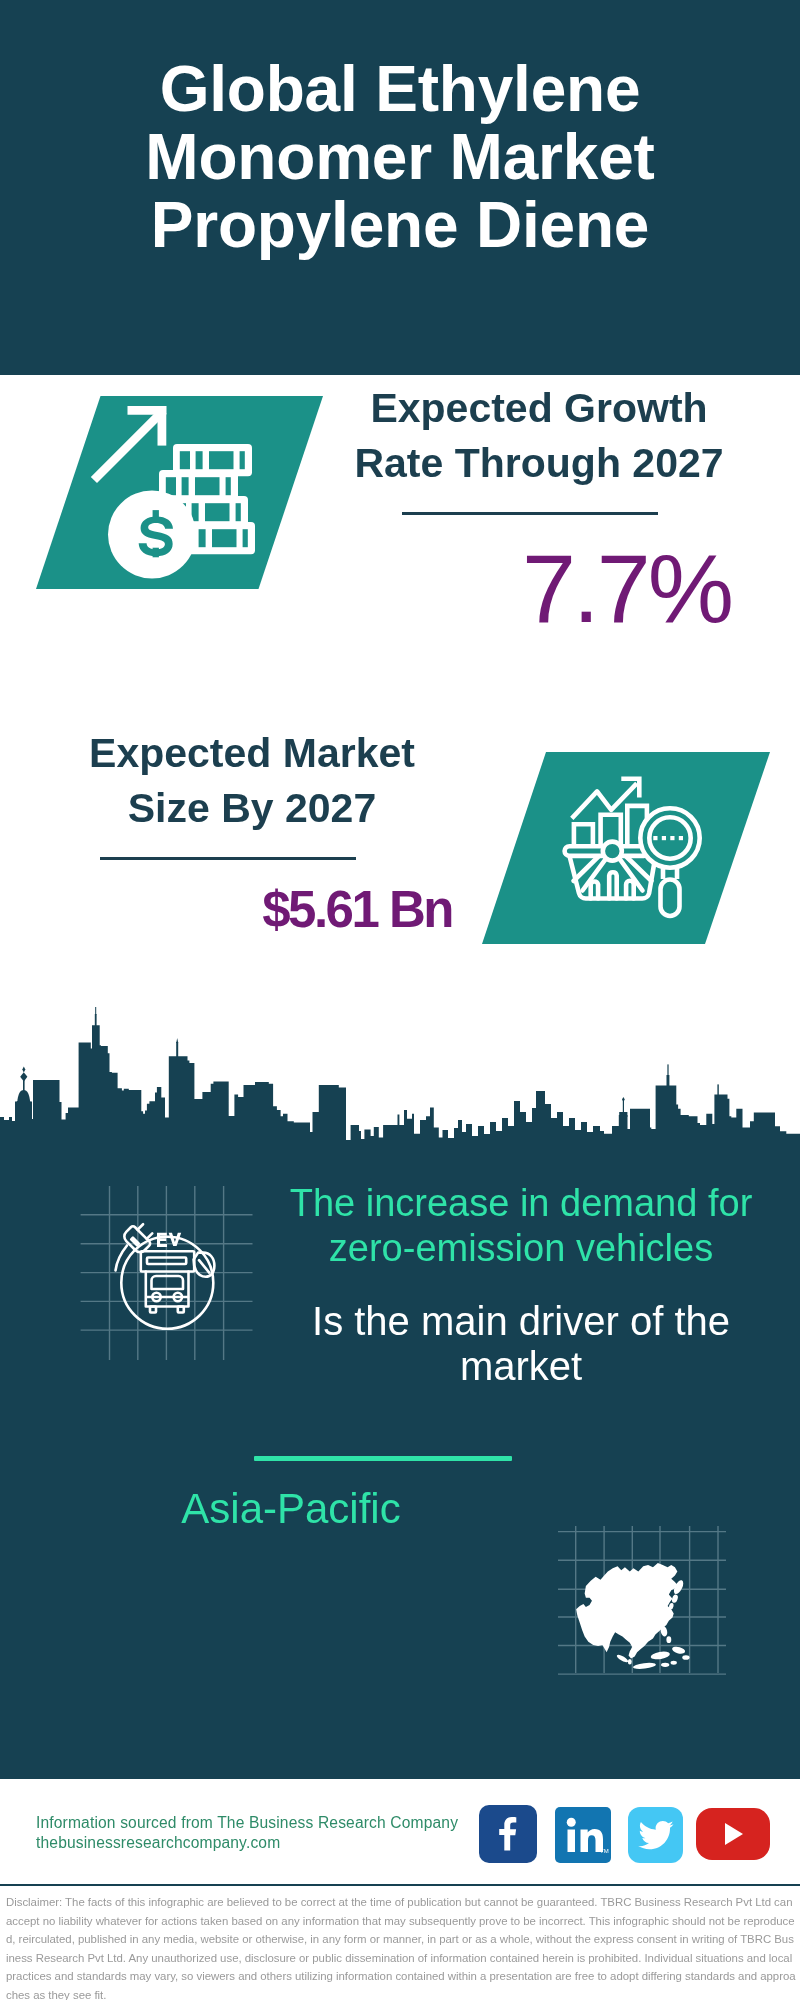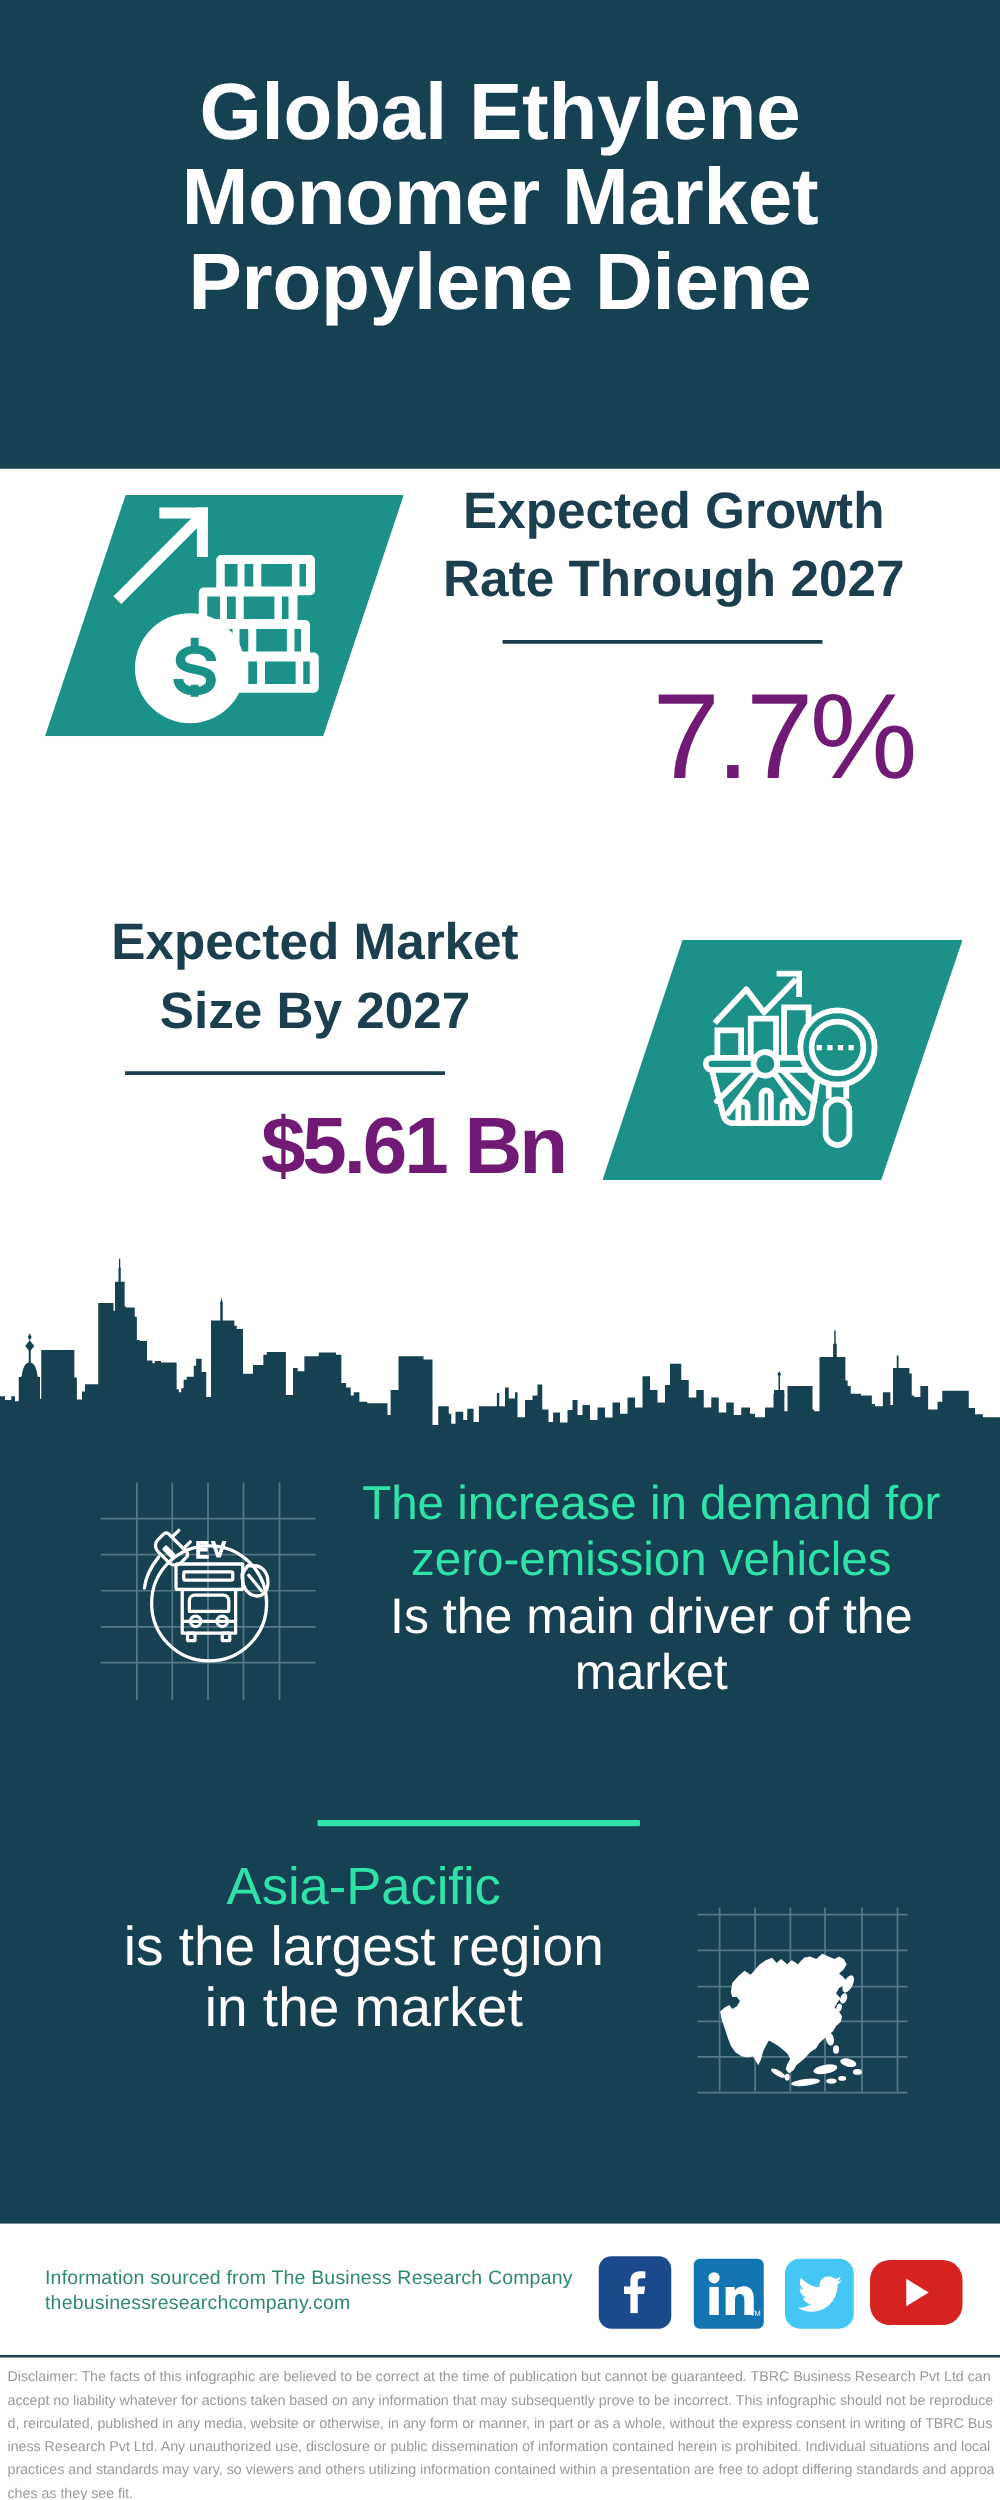--- a/index.html
+++ b/index.html
@@ -26,33 +26,33 @@
 
   
   .para { position:absolute; background:#1B9188; }
   .para-icon { position:absolute; }
 
   
   .stat-label { position:absolute; color:#1c3f4f; font-weight:bold; font-size:41px; line-height:54.5px; text-align:center; }
   .rule { position:absolute; height:3px; background:#1c3f4f; }
   .stat-value { position:absolute; color:#701a75; line-height:1; text-align:right; white-space:nowrap; }
   .v1 { font-size:97px; font-weight:400; letter-spacing:-3.0px; }
-  .v2 { font-size:64px; font-weight:bold; letter-spacing:-2.5px; }
+  .v2 { font-size:51px; font-weight:bold; letter-spacing:-2.5px; }
 
   
   .skyline { position:absolute; left:0; top:1004px; width:800px; height:152px; display:block;}
 
   
   .darkband { position:absolute; left:0; top:1140px; width:800px; height:639px; background:#164152; }
 
   .grid-icon { position:absolute; }
   
   .fact { position:absolute; text-align:center; }
   .fact .hl { color:#2FE3A8; font-weight:normal; font-size:38px; }
-  .fact .rest { color:#ffffff; font-weight:400; font-size:40px; }
+  .fact .rest { color:#ffffff; font-weight:400; font-size:40px;margin-top:28px; }
   .grn-rule { position:absolute; height:5px; background:#2FE3A8; border-radius:1px; }
 
   
   .footer { position:absolute; left:0; top:1779px; width:800px; height:221px; background:#fff; }
   .src-text { position:absolute; color:#2E8B68; font-size:15.6px; line-height:19.6px; letter-spacing:0.15px; white-space:nowrap;}
   .social { position:absolute; width:56px; height:56px; border-radius:10px; display:block; overflow:hidden; }
   .hairline { position:absolute; left:0; width:800px; height:2px; background:#164152; }
   .disclaimer { position:absolute; color:#9a9a9a; font-size:11.42px; line-height:18.6px; letter-spacing:-0.02px; word-break:break-all; text-align:left;}
 </style>
 </head>
@@ -232,21 +232,20 @@
   </div>
   <div class="fact" style="left:265px; top:1181px; width:512px; font-size:38px; line-height:45px;">
     <div class="hl"><span>The increase in demand for</span><br><span>zero-emission vehicles</span></div>
     <div class="rest"><span>Is the main driver of the</span><br><span>market</span></div>
   </div>
 
   <div class="grn-rule" style="left:254px; top:1456px; width:258px;"></div>
 
   <div class="fact" style="left:35px; top:1484px; width:512px; line-height:49px;">
     <div class="hl" style="font-size:42px;">Asia-Pacific</div>
-    <div class="rest" style="font-size:44px;"><span>is the largest region</span><br><span>in the market</span></div>
   </div>
   <div class="footer"></div>
   <div class="src-text" style="left:36px; top:1813px;">
     <div>Information sourced from The Business Research Company</div>
     <div>thebusinessresearchcompany.com</div>
   </div>
 
   <div class="social-row">
     <a class="social" href="#" style="left:479px; top:1805px; width:58px; height:58px; border-radius:10px; background:#1B4A8C;">
       <svg viewBox="0 0 56 56" width="56" height="56">

